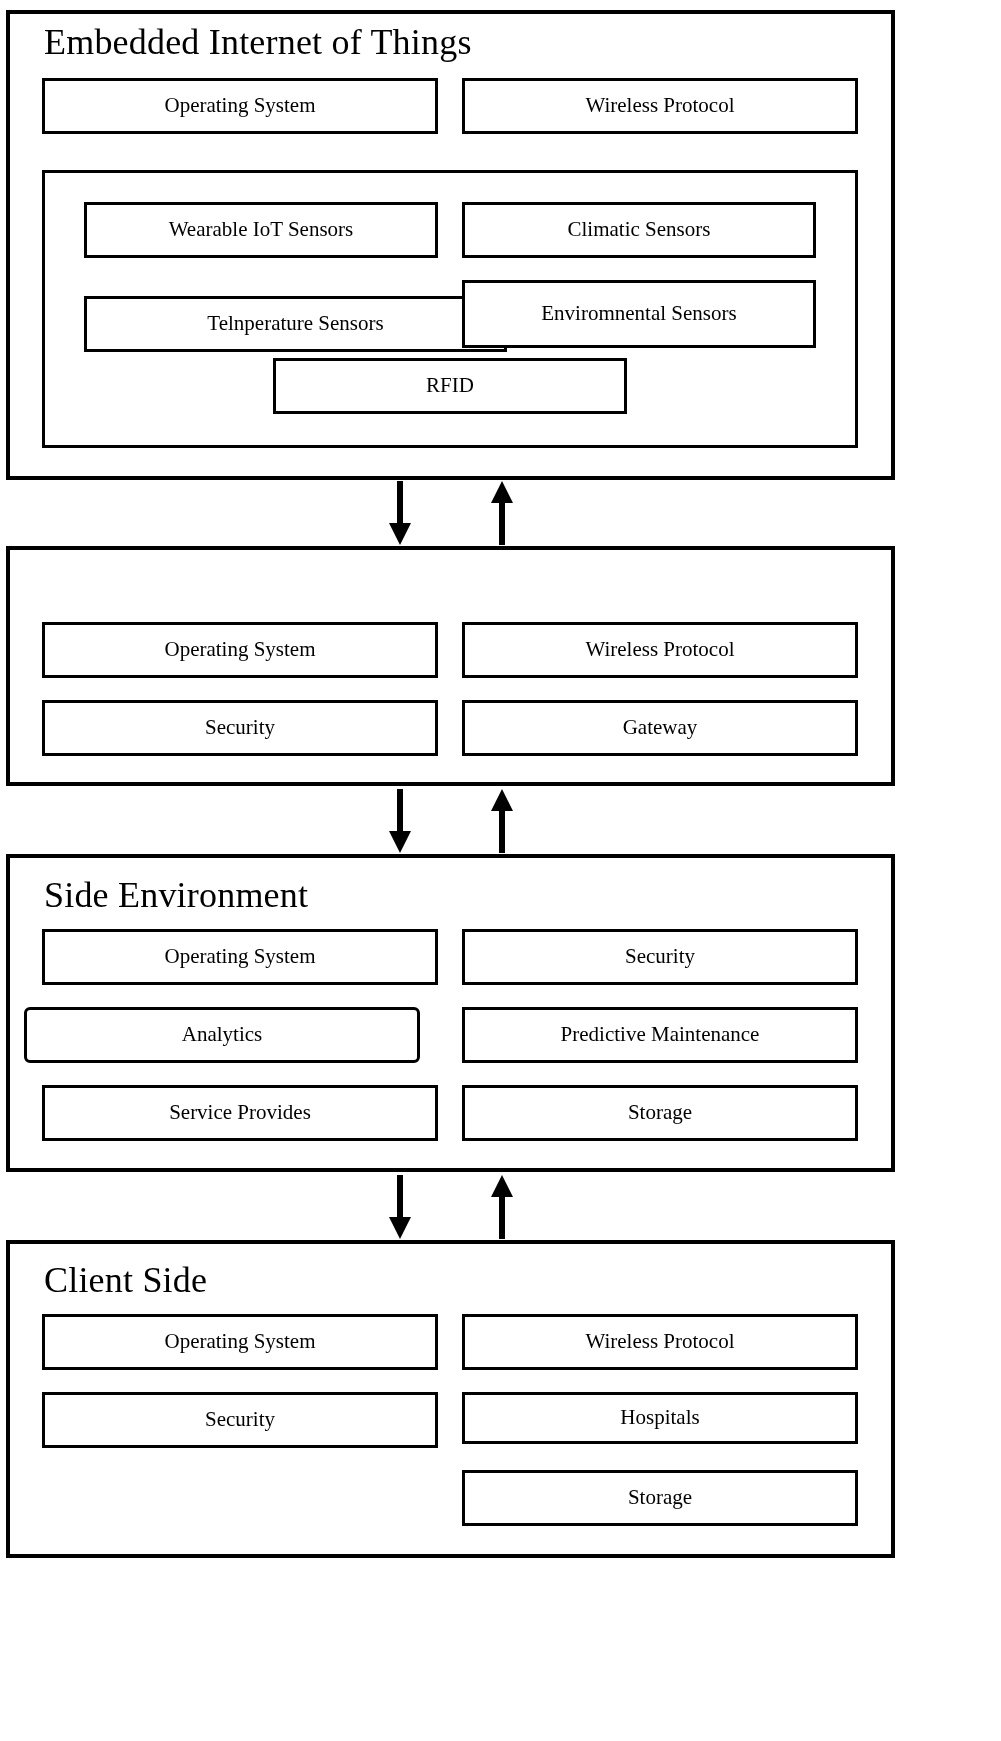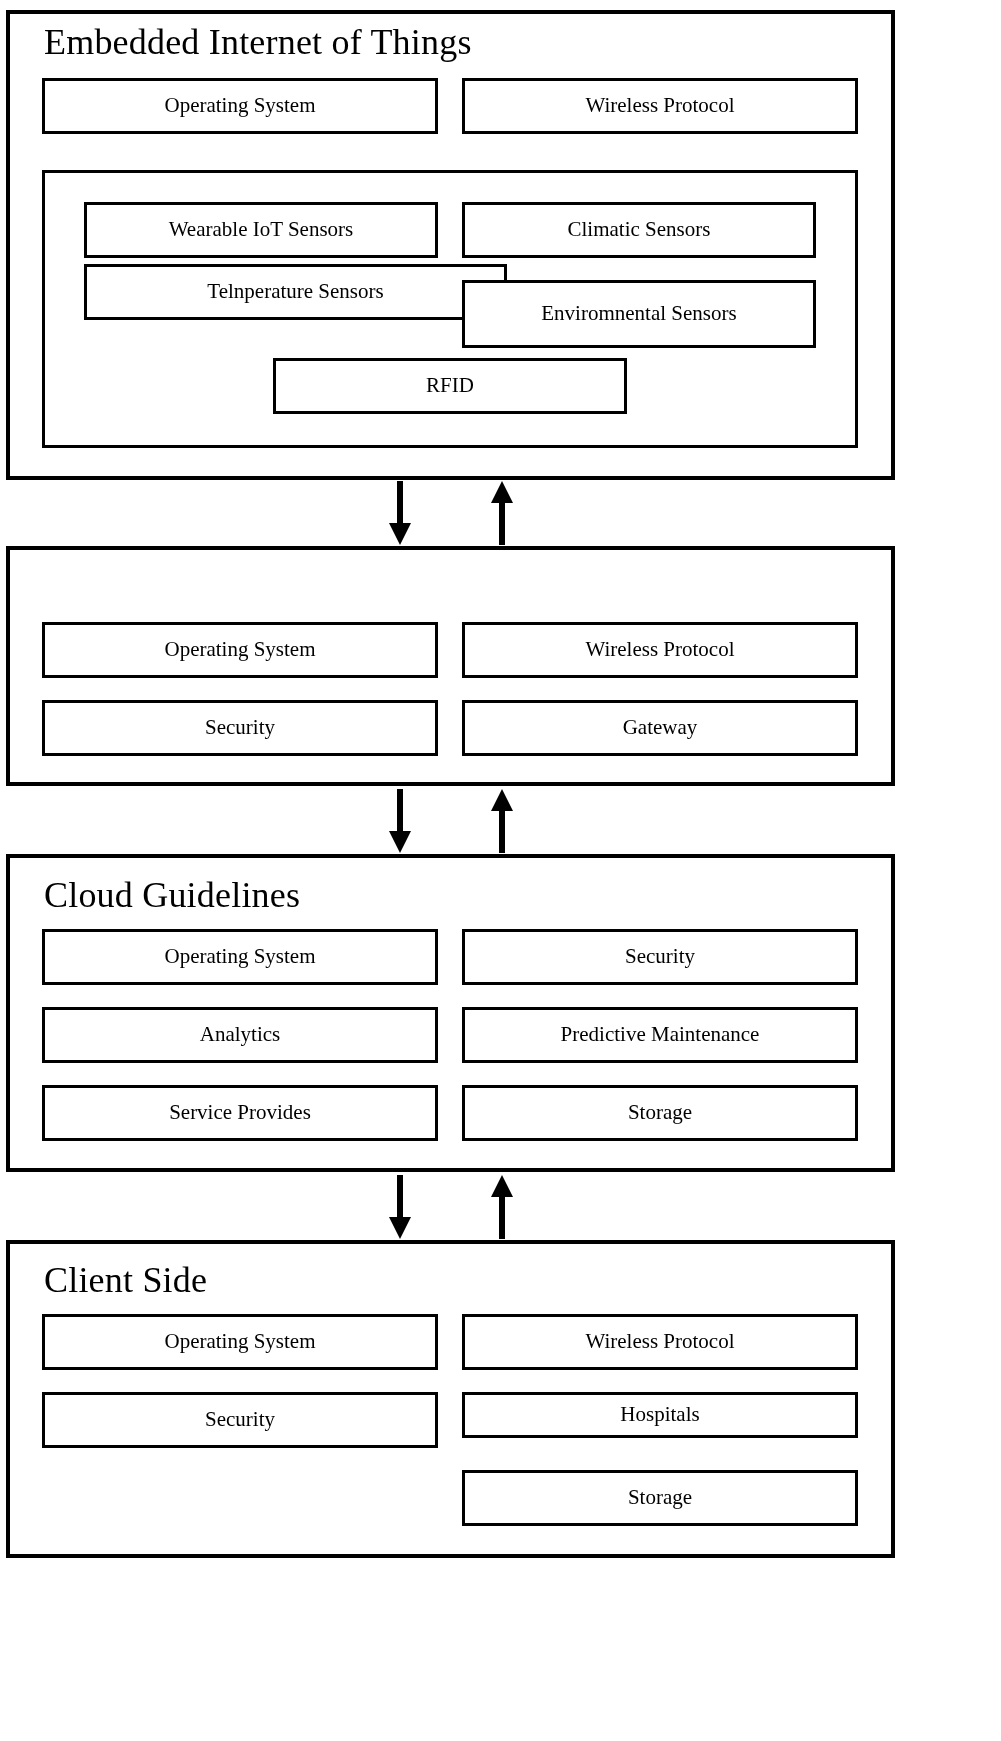--- a/index.html
+++ b/index.html
@@ -84,21 +84,21 @@
   <div class="box" style="left:42px; top:78px; width:396px; height:56px;">Operating System</div>
 
   <div class="box" style="left:462px; top:78px; width:396px; height:56px;">Wireless Protocol</div>
 
   <div class="group-box" style="left:42px; top:170px; width:816px; height:278px;"></div>
 
   <div class="box" style="left:84px; top:202px; width:354px; height:56px;">Wearable IoT Sensors</div>
 
   <div class="box" style="left:462px; top:202px; width:354px; height:56px;">Climatic Sensors</div>
 
-  <div class="box" style="left:84px; top:264px; width:423px; height:56px;">Telnperature Sensors</div>
+  <div class="box" style="left:84px; top:296px; width:423px; height:56px;">Telnperature Sensors</div>
 
   <div class="box" style="left:462px; top:280px; width:354px; height:68px;">Enviromnental Sensors</div>
 
   <div class="box" style="left:273px; top:358px; width:354px; height:56px;">RFID</div>
 
   <div class="arrow" style="left:386px; top:481px; width:28px; height:64px;">
     <svg width="28" height="64" viewBox="0 0 28 64">
       <line x1="14" y1="0" x2="14" y2="48" stroke="#000000" stroke-width="6"></line>
       <polygon points="14,64 3,42 25,42" fill="#000000"></polygon>
     </svg>
@@ -133,27 +133,27 @@
   <div class="arrow" style="left:488px; top:789px; width:28px; height:64px;">
     <svg width="28" height="64" viewBox="0 0 28 64">
       <line x1="14" y1="64" x2="14" y2="16" stroke="#000000" stroke-width="6"></line>
       <polygon points="14,0 3,22 25,22" fill="#000000"></polygon>
     </svg>
   </div>
 
   <div class="layer" style="left:6px; top:854px; width:889px; height:318px;">
   </div>
 
-  <div class="layer-title" style="left:44px; top:878px;">Cloud Guidelines</div>
+  <div class="layer-title" style="left:44px; top:878px;">Side Environment</div>
 
   <div class="box" style="left:42px; top:929px; width:396px; height:56px;">Operating System</div>
 
   <div class="box" style="left:462px; top:929px; width:396px; height:56px;">Security</div>
 
-  <div class="box" style="left:42px; top:1007px; width:396px; height:56px;">Analytics</div>
+  <div class="box" style="left:24px; top:1007px; width:396px; height:56px;border-radius:6px;">Analytics</div>
 
   <div class="box" style="left:462px; top:1007px; width:396px; height:56px;">Predictive Maintenance</div>
 
   <div class="box" style="left:42px; top:1085px; width:396px; height:56px;">Service Provides</div>
 
   <div class="box" style="left:462px; top:1085px; width:396px; height:56px;">Storage</div>
 
   <div class="arrow" style="left:386px; top:1175px; width:28px; height:64px;">
     <svg width="28" height="64" viewBox="0 0 28 64">
       <line x1="14" y1="0" x2="14" y2="48" stroke="#000000" stroke-width="6"></line>
@@ -172,18 +172,18 @@
   </div>
 
   <div class="layer-title" style="left:44px; top:1263px;">Client Side</div>
 
   <div class="box" style="left:42px; top:1314px; width:396px; height:56px;">Operating System</div>
 
   <div class="box" style="left:462px; top:1314px; width:396px; height:56px;">Wireless Protocol</div>
 
   <div class="box" style="left:42px; top:1392px; width:396px; height:56px;">Security</div>
 
-  <div class="box" style="left:462px; top:1392px; width:396px; height:46px;">Hospitals</div>
+  <div class="box" style="left:462px; top:1392px; width:396px; height:52px;">Hospitals</div>
 
 
   <div class="box" style="left:462px; top:1470px; width:396px; height:56px;">Storage</div>
 
 </div>
 
 </body></html>

